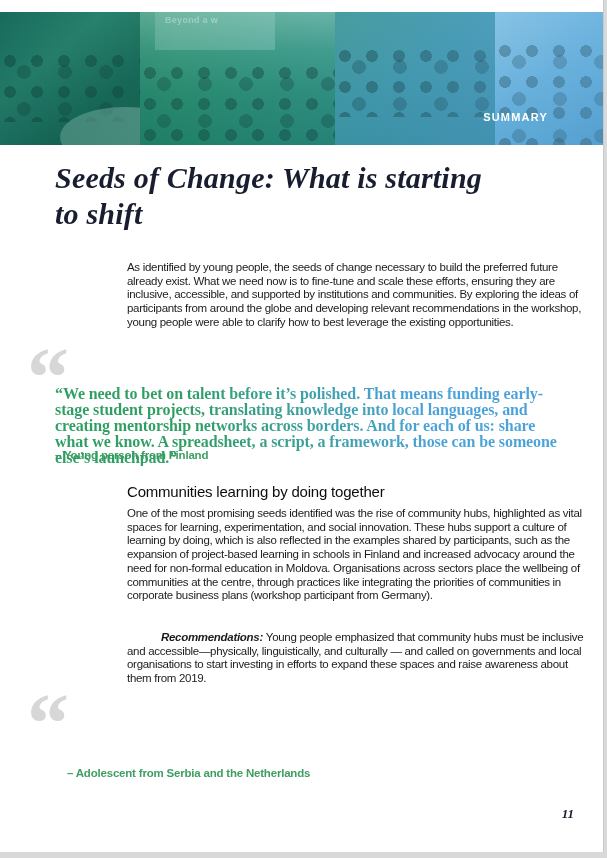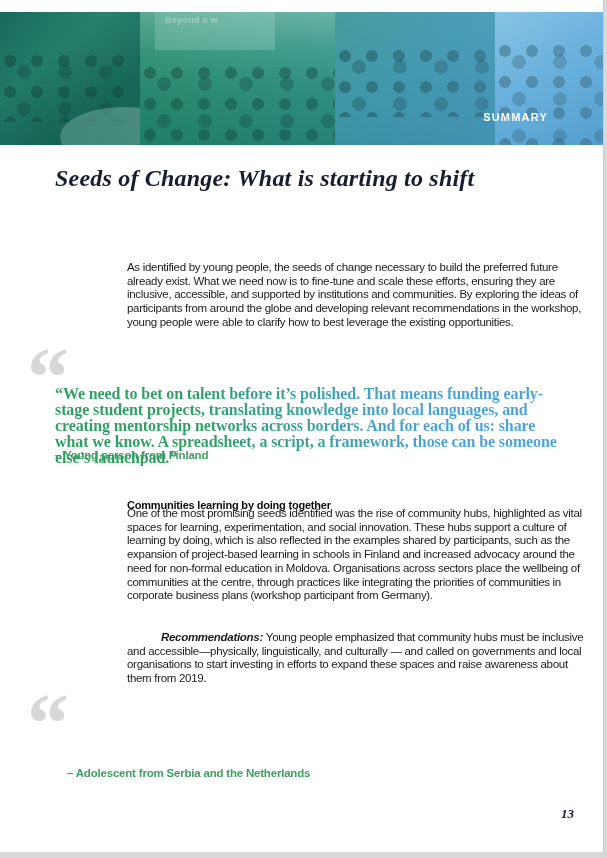--- a/index.html
+++ b/index.html
@@ -43,26 +43,26 @@
     background:linear-gradient(90deg,
       rgba(18,102,86,.45) 0%, rgba(38,140,110,.35) 30%,
       rgba(55,150,160,.30) 55%, rgba(92,170,215,.40) 80%, rgba(112,182,226,.45) 100%); }
   .photo-caption { position:absolute; left:165px; top:3px;
     font-size:9px; font-weight:bold; color:rgba(235,250,245,.8); letter-spacing:.3px; }
   .summary-label { position:absolute; right:55px; top:99px;
     font-size:11px; font-weight:bold; color:#ffffff; letter-spacing:1.2px; }
   
   .doc-title { position:absolute; left:55px; top:160px; width:440px;
     font-family:"Liberation Serif", serif; font-style:italic; font-weight:bold;
-    font-size:24px; line-height:36px; color:#181d30; letter-spacing:.2px; }
+    font-size:30px; line-height:36px; color:#181d30; letter-spacing:.2px; }
   
   .copy { color:#1b1b1b; font-size:11.5px; line-height:13.7px; letter-spacing:-0.3px; }
   .intro { position:absolute; left:127px; top:261px; width:462px; }
-  .section-heading { position:absolute; left:127px; top:499px;
-    font-size:11px; font-weight:bold; color:#0d0d0d; letter-spacing:-0.2px; }
+  .section-heading { position:absolute; left:127px; top:483px;
+    font-size:15px; font-weight:normal; color:#0d0d0d; letter-spacing:-0.2px; }
   .section-body { position:absolute; left:127px; top:507px; width:462px; }
   .recommendations { position:absolute; left:127px; top:631px; width:462px; }
   .rec-label { font-weight:bold; font-style:italic;margin-left:34px; }
   
   .quote-mark { position:absolute; left:27px; z-index:0;
     font-family:"Liberation Serif", serif; font-weight:bold;
     font-size:84px; line-height:1; color:#d7d7d7; }
   .qm-1 { top:336px; } .qm-2 { top:682px; }
   .quote-text { position:absolute; left:55px; z-index:1;
     font-family:"Liberation Serif", serif; font-weight:bold;
@@ -119,16 +119,16 @@
   <h2 class="section-heading">Communities learning by doing together</h2>
   <p class="copy section-body">One of the most promising seeds identified was the rise of community hubs, highlighted as vital spaces for learning, experimentation, and social innovation. These hubs support a culture of learning by doing, which is also reflected in the examples shared by participants, such as the expansion of project-based learning in schools in Finland and increased advocacy around the need for non-formal education in Moldova. Organisations across sectors place the wellbeing of communities at the centre, through practices like integrating the priorities of communities in corporate business plans (workshop participant from Germany).</p>
   <p class="copy recommendations">
     <span class="rec-label">Recommendations:  </span>
     <span>Young people emphasized that community hubs must be inclusive and accessible—physically, linguistically, and culturally — and called on governments and local organisations to start investing in efforts to expand these spaces and raise awareness about them from 2019.</span>
   </p>
 
   <span class="quote-mark qm-2">“</span>
   <div class="attribution at-2">– Adolescent from Serbia and the Netherlands</div>
 
-  <div class="page-number">13</div>
+  <div class="page-number">11</div>
 </div>
 
 <div class="viewer-bottom"></div>
 
 </body></html>

